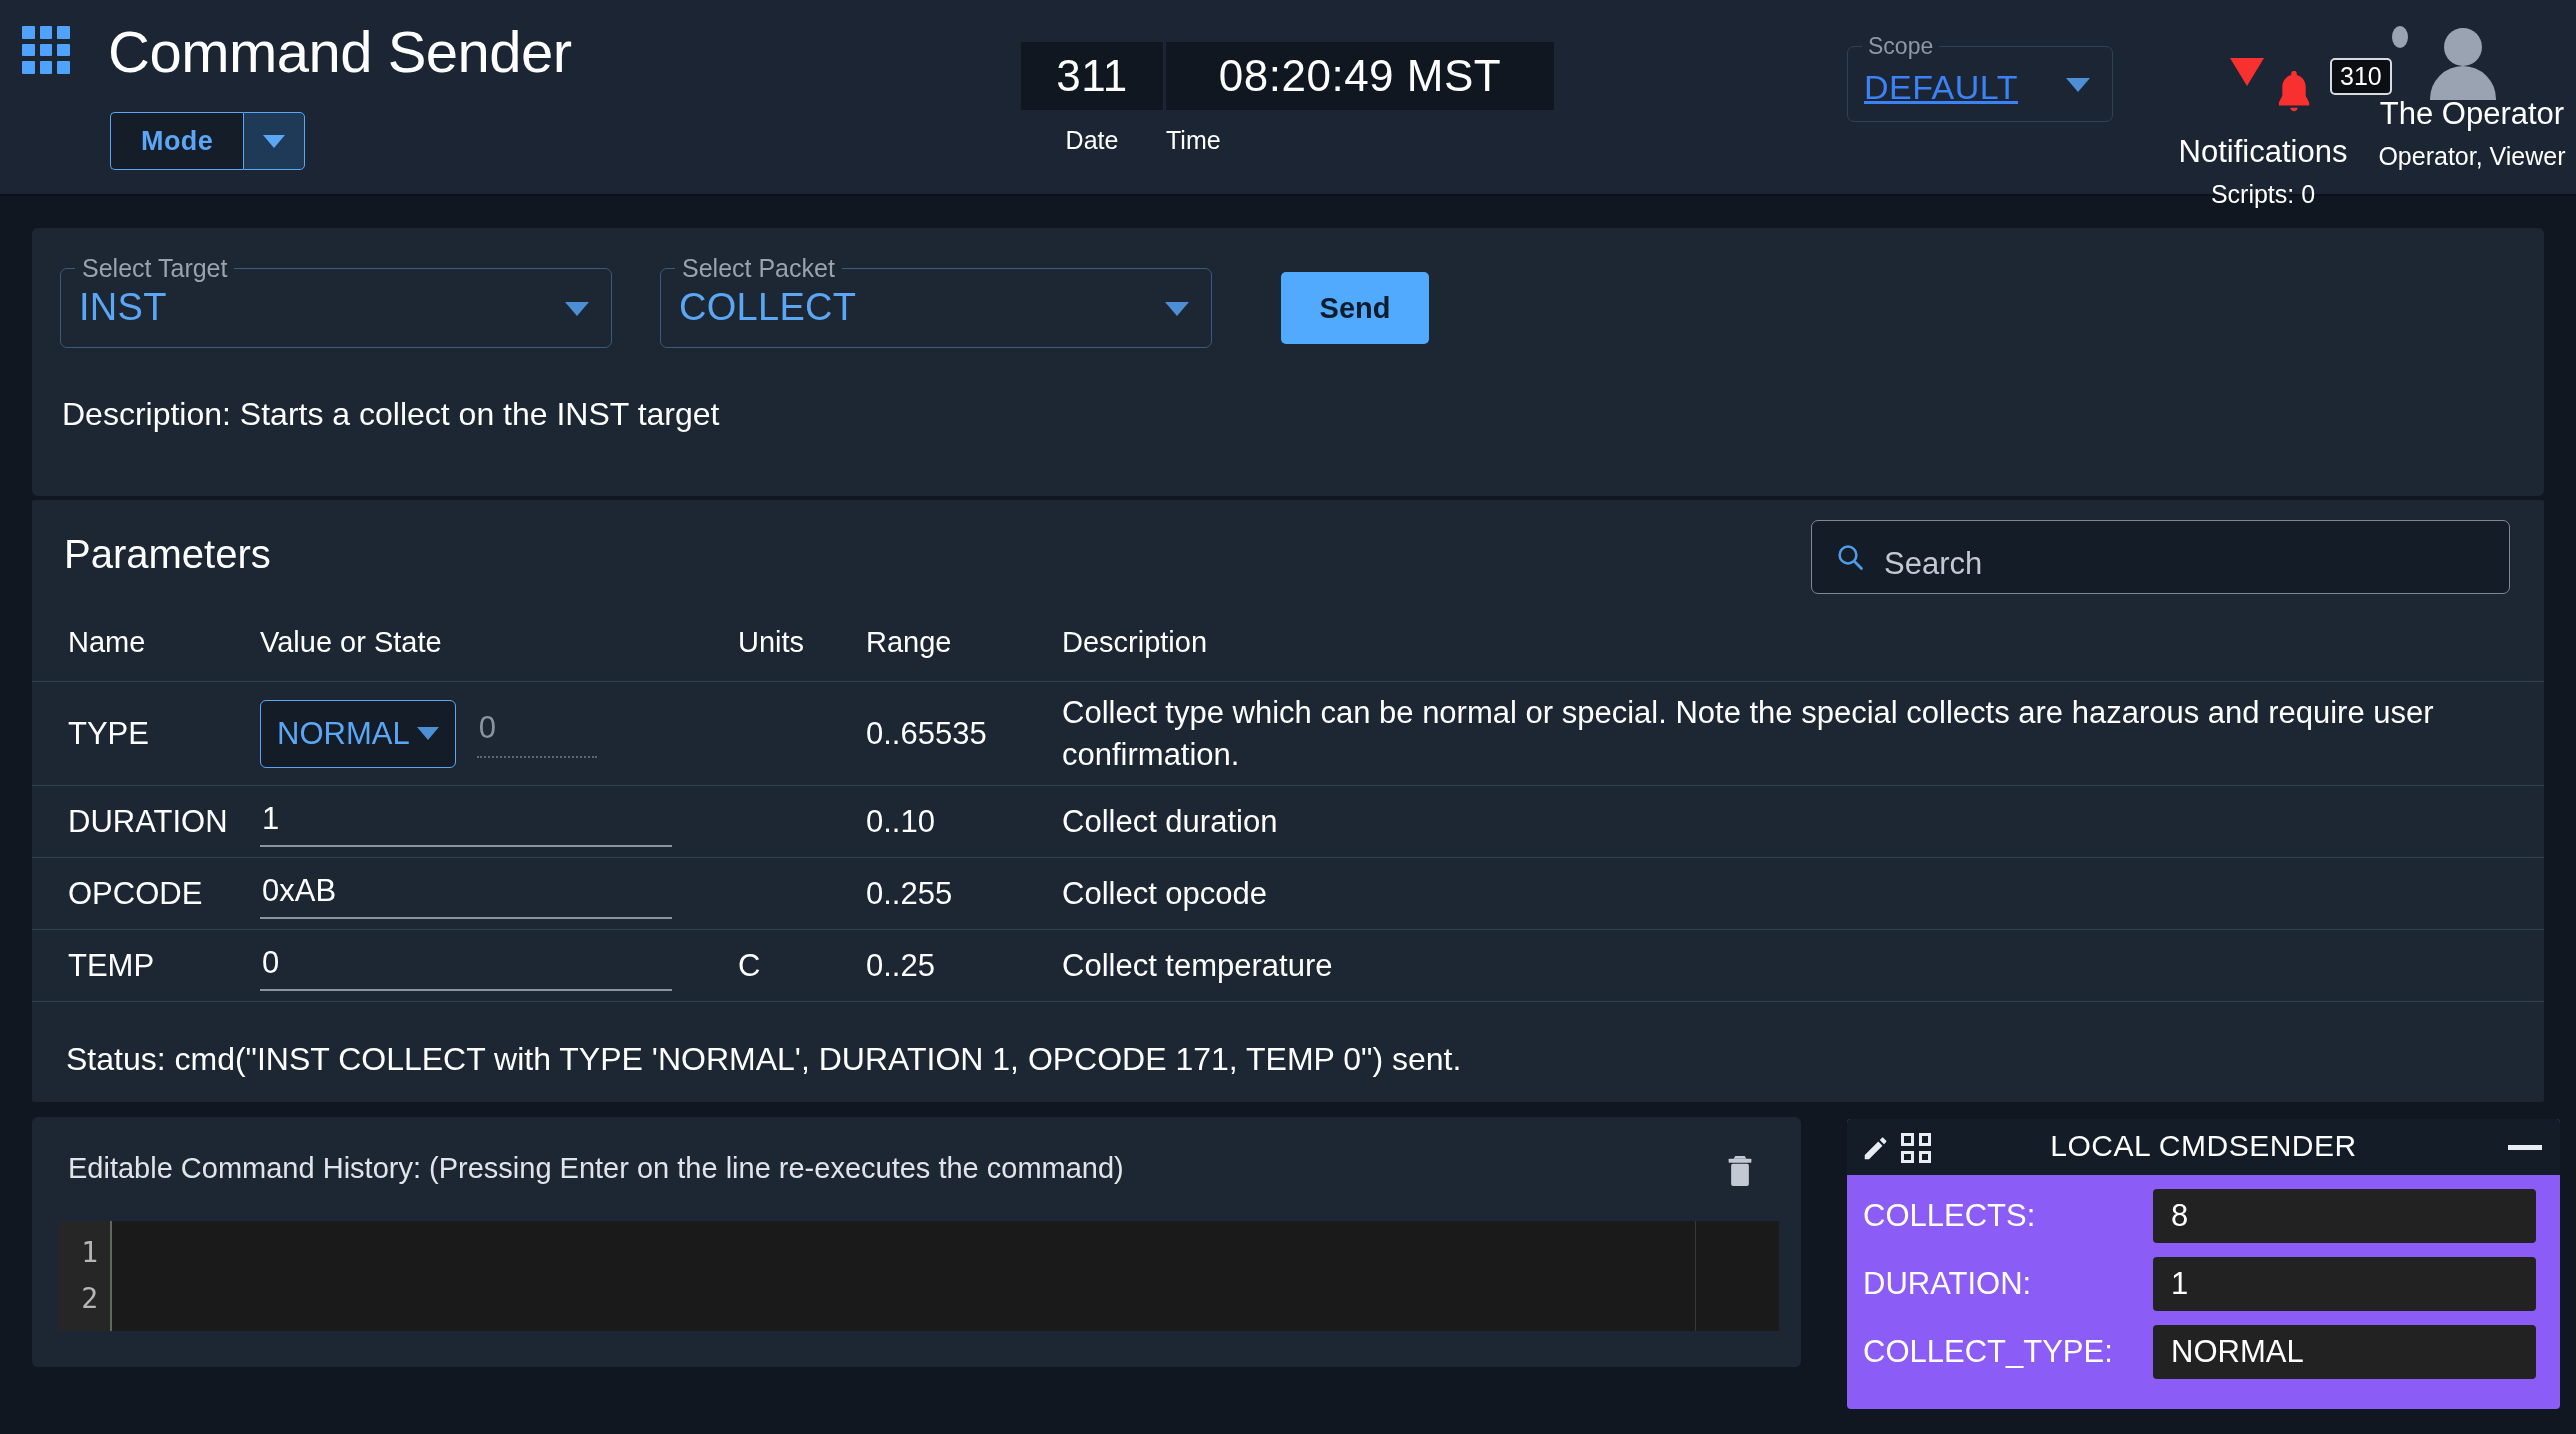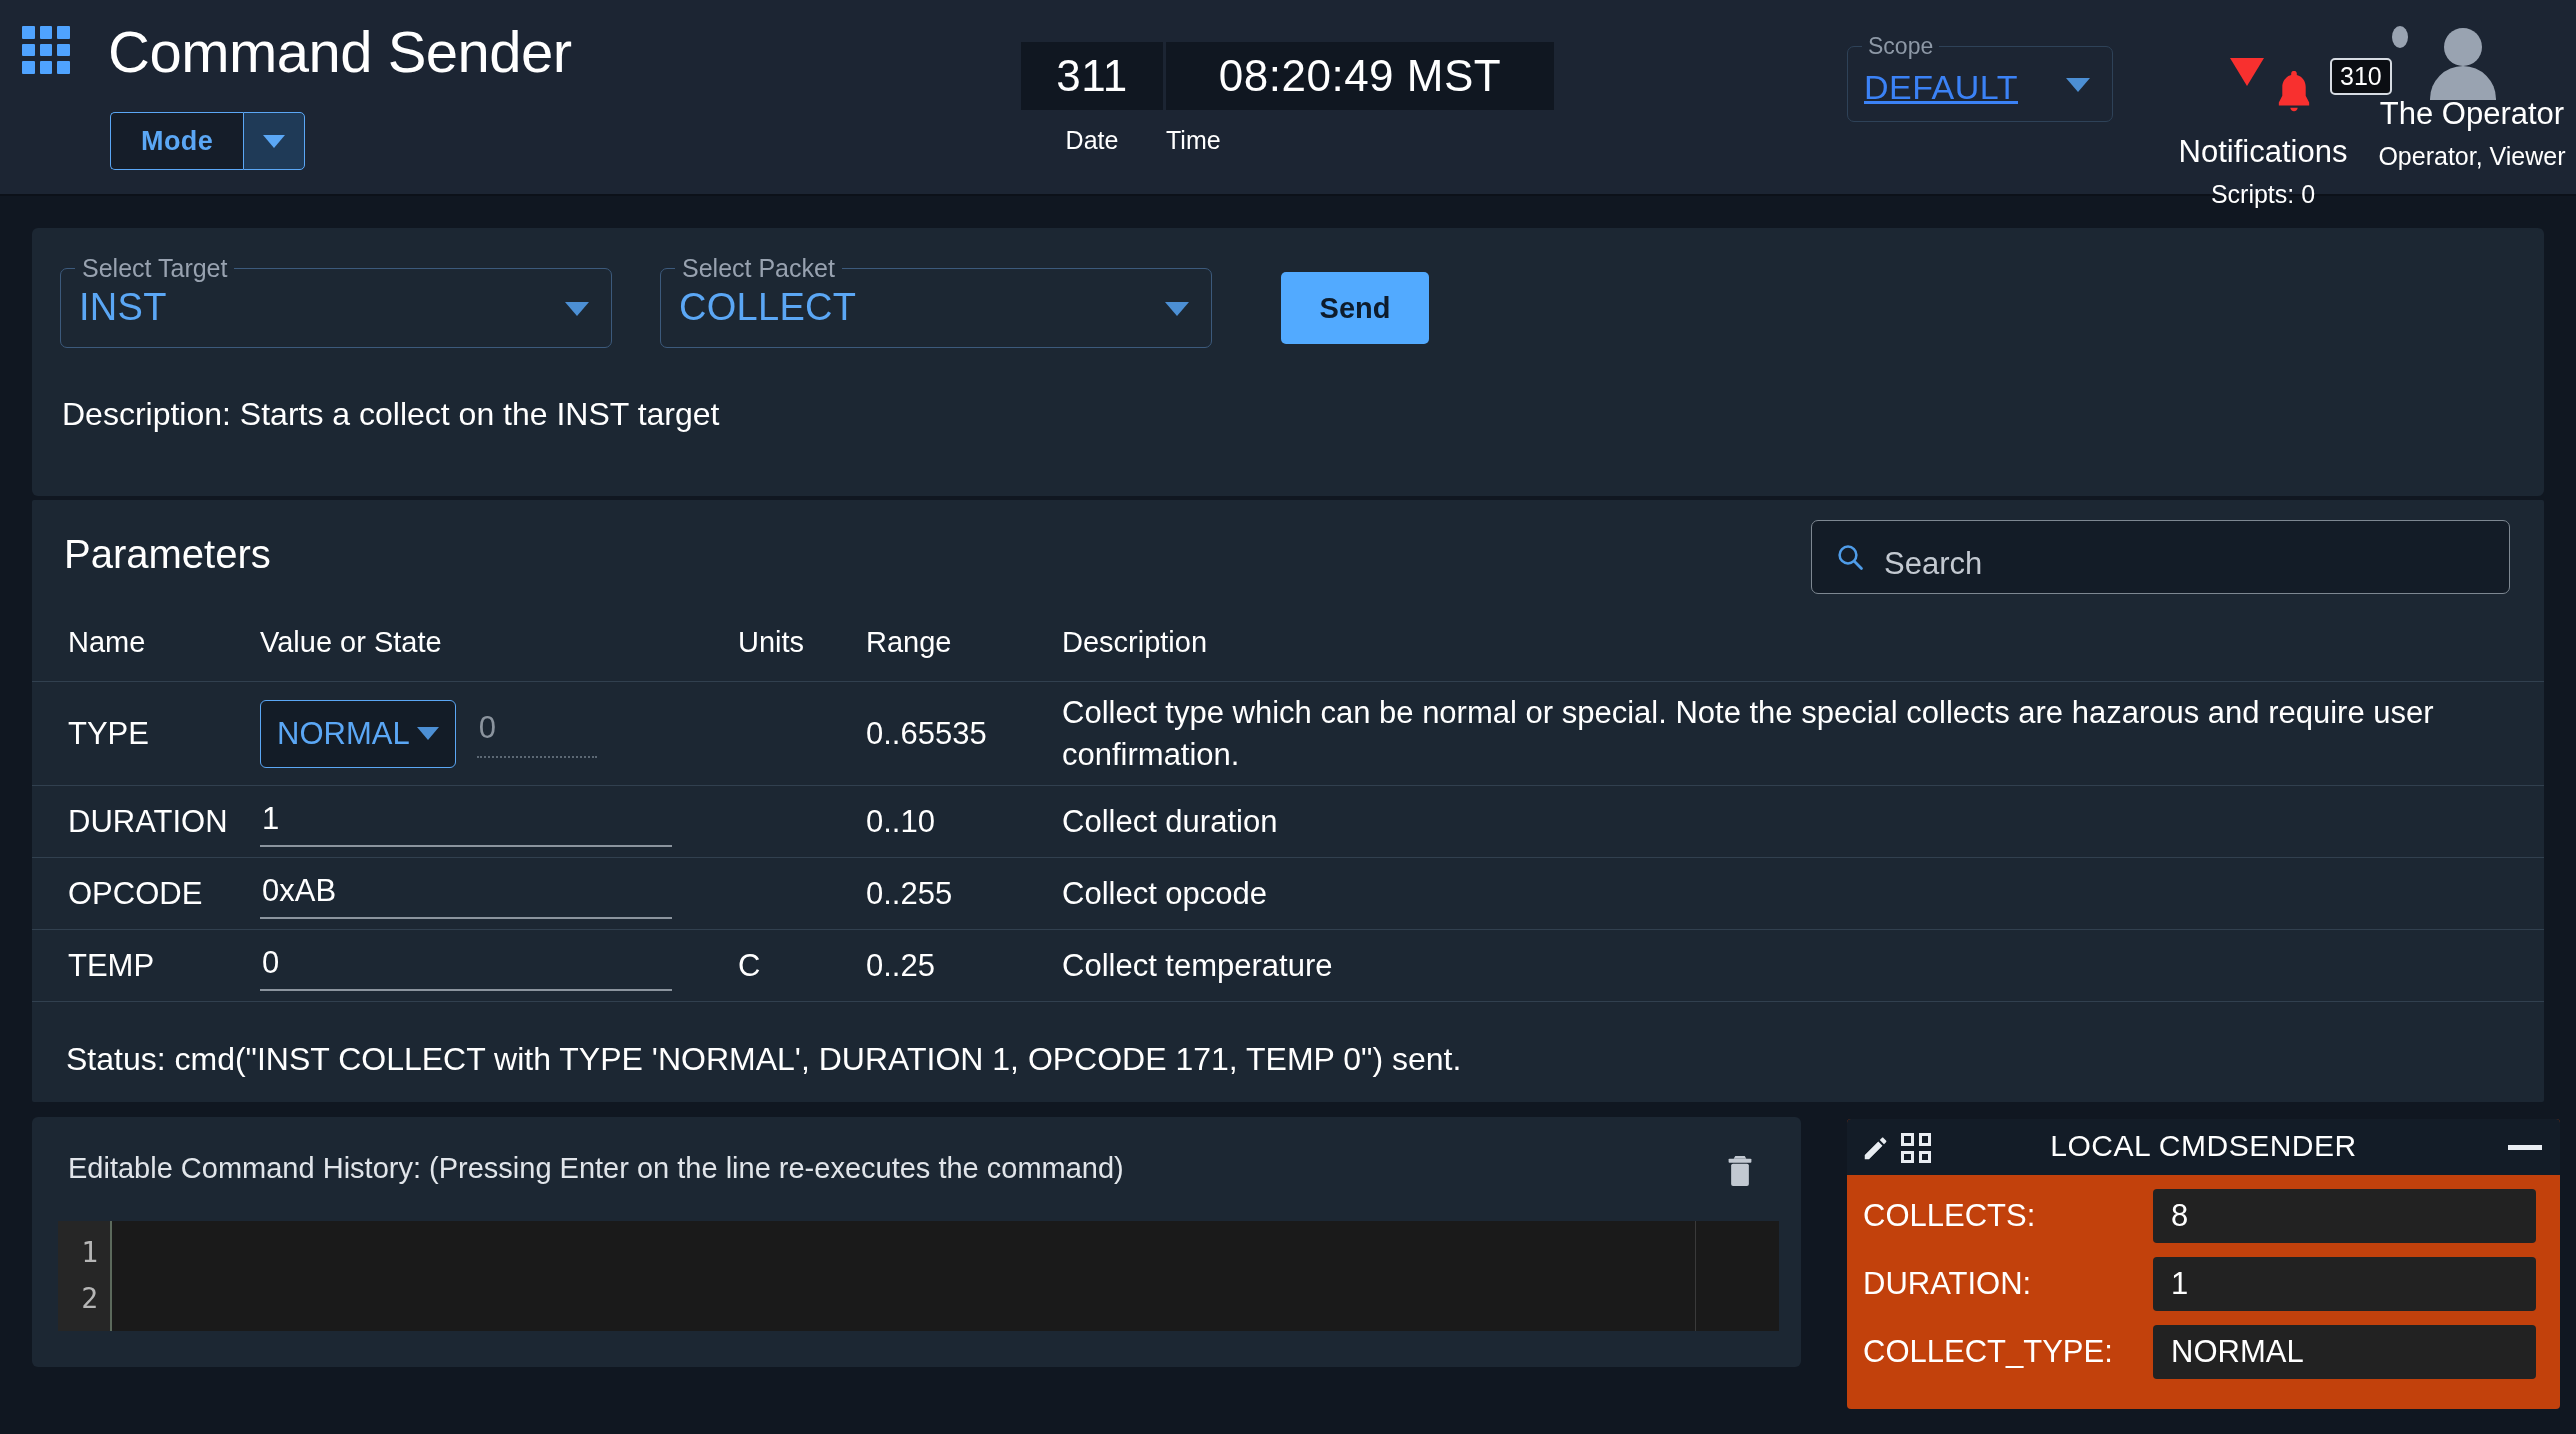--- a/index.html
+++ b/index.html
@@ -265,21 +265,21 @@
   .code .punct { color: #ffffff; }
   .code-rgutter {
     position: absolute; right: 0; top: 0; width: 84px; height: 100%;
     border-left: 1px solid #3a3a3a;
   }
 
   
   .widget {
     position: absolute; left: 1847px; top: 1119px;
     width: 713px; height: 290px;
-    background: #c2410c; border-radius: 4px; overflow: hidden;
+    background: #8b5cf6; border-radius: 4px; overflow: hidden;
   }
   .widget-bar {
     position: relative; height: 56px; background: #131c27;
   }
   .w-pencil { position: absolute; left: 14px; top: 14px; width: 30px; height: 30px; }
   .w-grid {
     position: absolute; left: 54px; top: 14px; width: 30px; height: 30px;
     display: grid; grid-template-columns: 1fr 1fr; grid-template-rows: 1fr 1fr; gap: 5px;
   }
   .w-grid i { border: 3px solid #e9edf2; display: block; }

